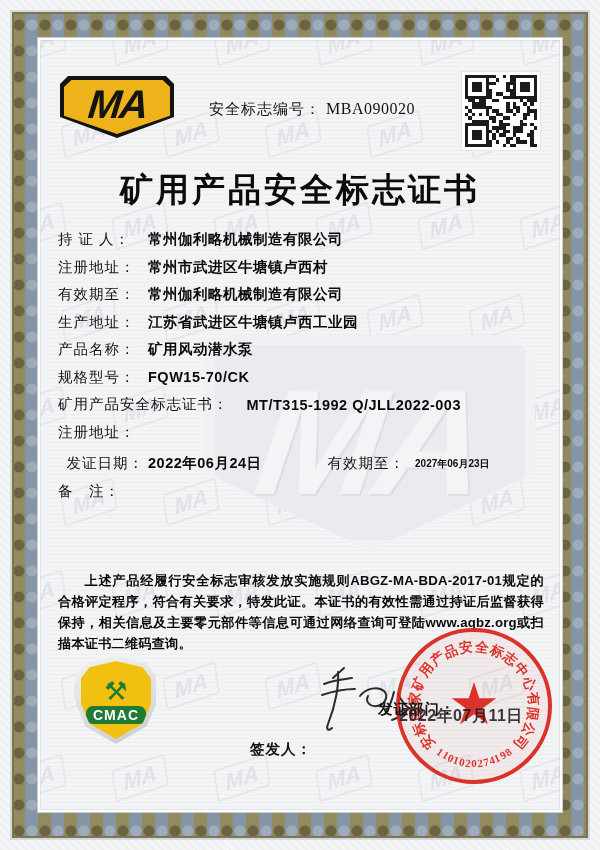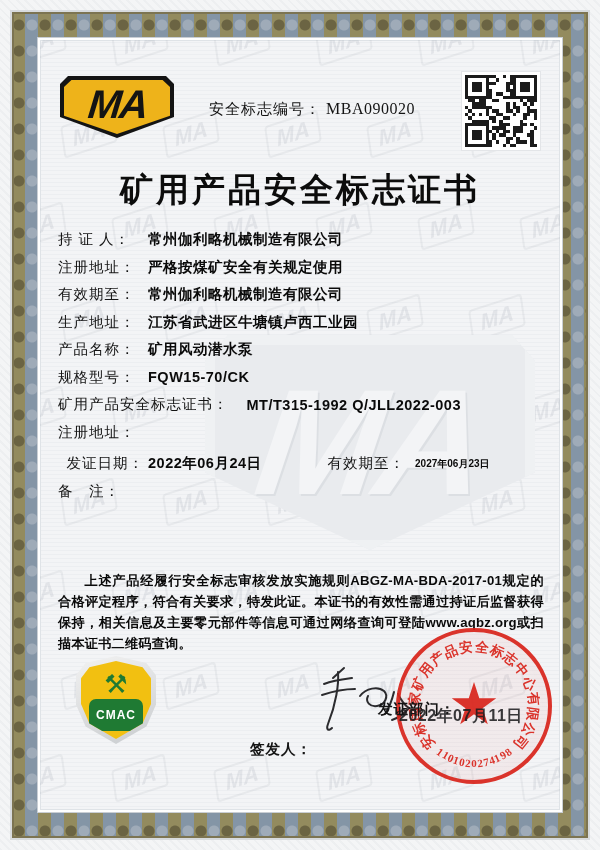--- a/index.html
+++ b/index.html
@@ -76,22 +76,22 @@
                text-align:justify; text-indent:2em; letter-spacing:.2px; }
 
   
   .shield { position:absolute; left:34px; top:614px; width:80px; height:88px; z-index:3;
             clip-path: polygon(50% 0, 88% 8%, 100% 22%, 100% 55%, 88% 80%, 50% 100%, 12% 80%, 0 55%, 0 22%, 12% 8%);
             background:linear-gradient(160deg,#f2f2f2,#c9cccf); display:flex; align-items:center; justify-content:center; }
   .shield-inner { position:absolute; inset:5px;
             clip-path: polygon(50% 0, 88% 8%, 100% 22%, 100% 55%, 88% 80%, 50% 100%, 12% 80%, 0 55%, 0 22%, 12% 8%);
             background:var(--cmac-yellow,#f2c011); display:flex; flex-direction:column; align-items:center; justify-content:center; }
   .shield-emblem { font-size:26px; line-height:26px; color:var(--cmac-green,#1f7a33); margin-top:2px; }
-  .shield-label { background:var(--cmac-green,#1f7a33); color:#fff; font-weight:700; font-size:12px;
-                  letter-spacing:1px; padding:9px 7px; border-radius:7px; margin-top:2px; }
+  .shield-label { background:var(--cmac-green,#1f7a33); color:#fff; font-weight:700; font-size:14px;
+                  letter-spacing:1px; padding:1px 7px; border-radius:7px; margin-top:2px; }
 
   .signer-label { position:absolute; left:208px; top:658px; font-size:14.5px; font-weight:700; color:#141414; letter-spacing:1px;margin-top:40px; }
   .dept-label   { position:absolute; left:336px; top:658px; font-size:14.5px; font-weight:700; color:#141414; letter-spacing:1px; z-index:4; }
   .signature { position:absolute; left:266px; top:620px; width:110px; height:86px; z-index:3; }
 
   
   .seal { position:absolute; left:354px; top:586px; width:156px; height:156px; z-index:3; opacity:.93; }
   .seal-ring { position:absolute; inset:0; border:4px solid var(--seal-red,#d9251c); border-radius:50%;
                background:radial-gradient(circle, rgba(217,37,28,.05) 60%, rgba(217,37,28,.10) 100%); }
   .seal-char { position:absolute; left:50%; top:50%; font-size:13.5px; font-weight:700;
@@ -431,21 +431,21 @@
 
       <div class="title">矿用产品安全标志证书</div>
 
       <div class="fields">
         <div class="frow">
           <span class="flabel">持 证 人：</span>
           <span class="fvalue">常州伽利略机械制造有限公司</span>
         </div>
         <div class="frow">
           <span class="flabel">注册地址：</span>
-          <span class="fvalue">严格按煤矿安全有关规定使用</span>
+          <span class="fvalue">常州市武进区牛塘镇卢西村</span>
         </div>
         <div class="frow">
           <span class="flabel">有效期至：</span>
           <span class="fvalue">常州伽利略机械制造有限公司</span>
         </div>
         <div class="frow">
           <span class="flabel">生产地址：</span>
           <span class="fvalue">江苏省武进区牛塘镇卢西工业园</span>
         </div>
         <div class="frow">

